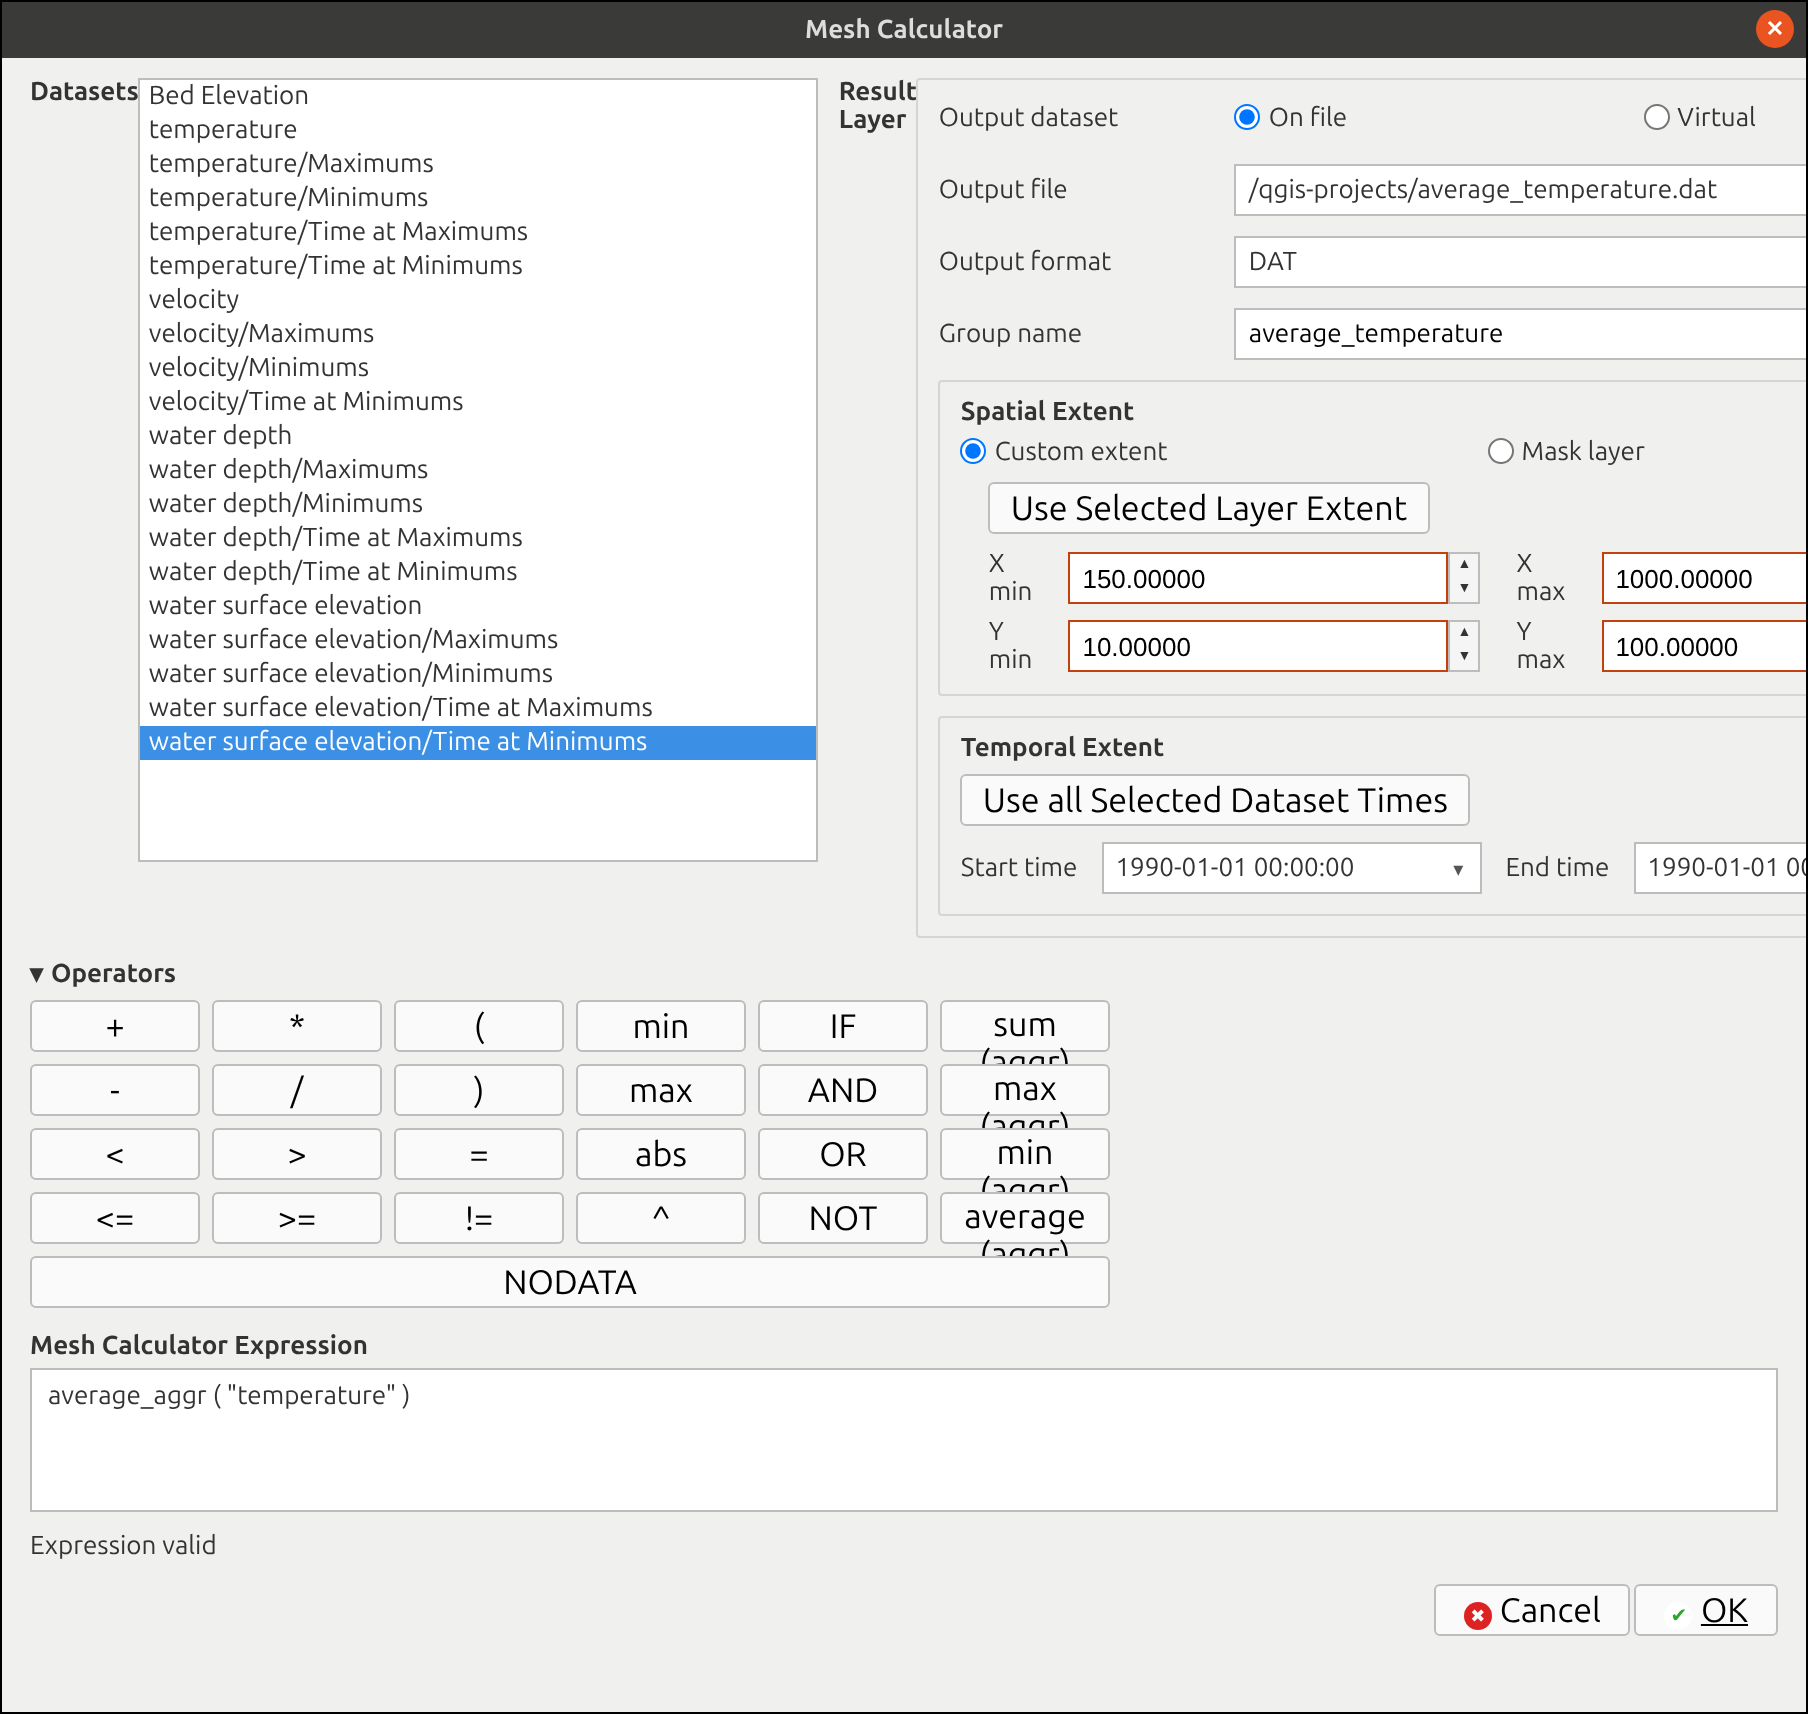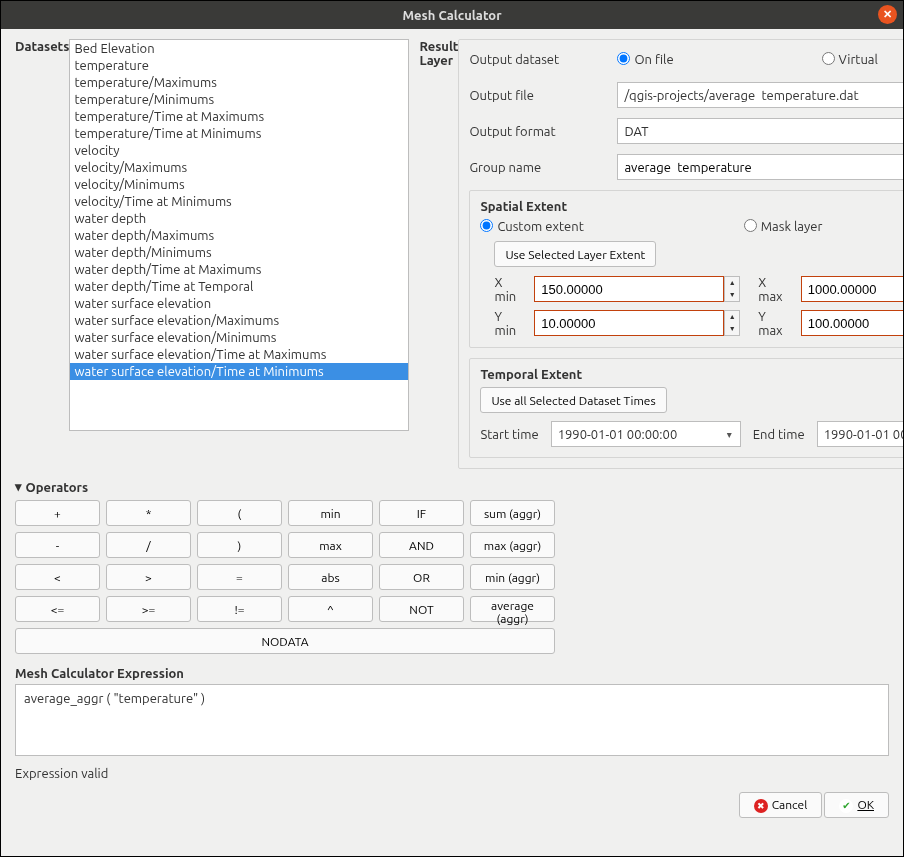--- a/index.html
+++ b/index.html
@@ -130,21 +130,21 @@
     font-weight: bold;
     margin-bottom: 6px;
   }
   .btn {
     background: #fafafa;
     border: 1px solid #bdbdbd;
     height: 26px;
     padding: 2px 10px;
     cursor: pointer;
     font-family: inherit;
-    font-size: 12px;
+    font-size: 17px;
     border-radius: 3px;
   }
   .extent-grid {
     display: grid;
     grid-template-columns: auto 1fr auto 1fr;
     gap: 6px 18px;
     align-items: center;
   }
   .spin-wrap {
     display: flex;
@@ -276,21 +276,21 @@
             <div class="item">temperature/Time at Maximums</div>
             <div class="item">temperature/Time at Minimums</div>
             <div class="item">velocity</div>
             <div class="item">velocity/Maximums</div>
             <div class="item">velocity/Minimums</div>
             <div class="item">velocity/Time at Minimums</div>
             <div class="item">water depth</div>
             <div class="item">water depth/Maximums</div>
             <div class="item">water depth/Minimums</div>
             <div class="item">water depth/Time at Maximums</div>
-            <div class="item">water depth/Time at Temporal</div>
+            <div class="item">water depth/Time at Minimums</div>
             <div class="item">water surface elevation</div>
             <div class="item">water surface elevation/Maximums</div>
             <div class="item">water surface elevation/Minimums</div>
             <div class="item">water surface elevation/Time at Maximums</div>
             <div class="item selected">water surface elevation/Time at Minimums</div>
           </div>
       </div>
 
       <div class="panel" style="flex:1">
         <div class="panel-title">Result Layer</div>

